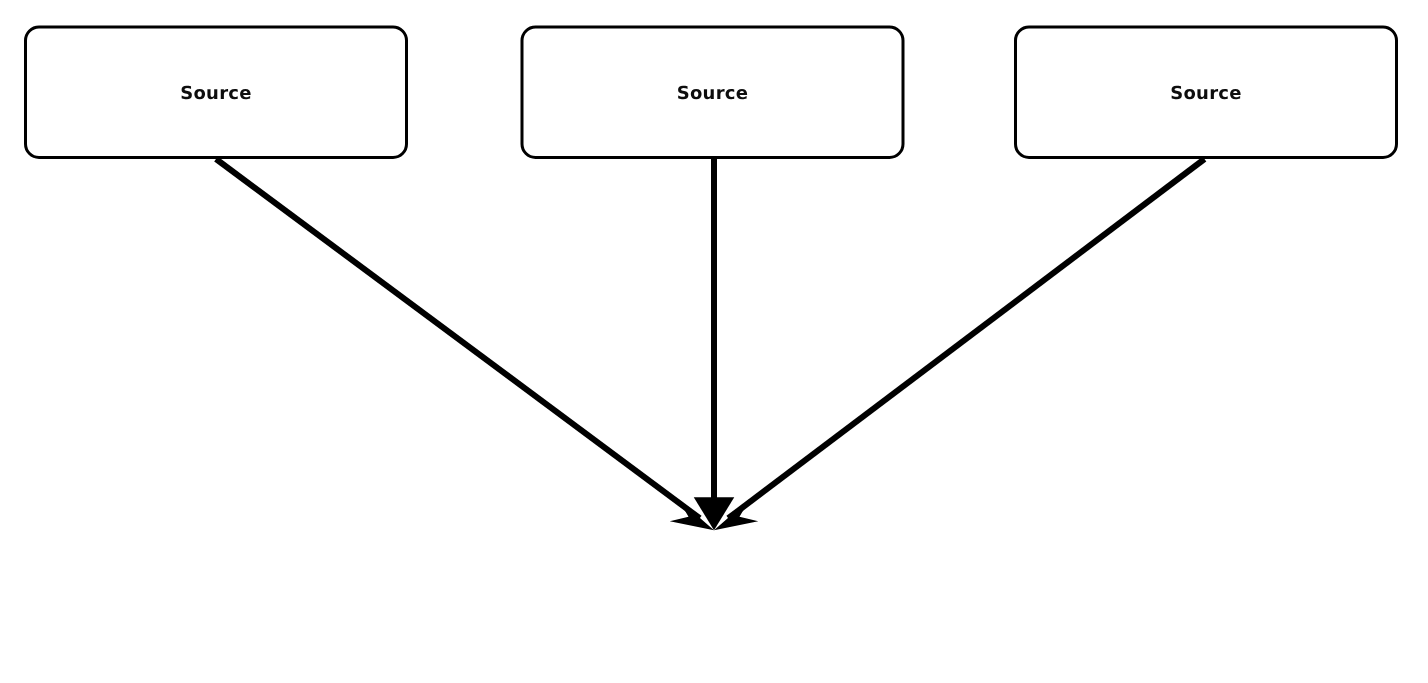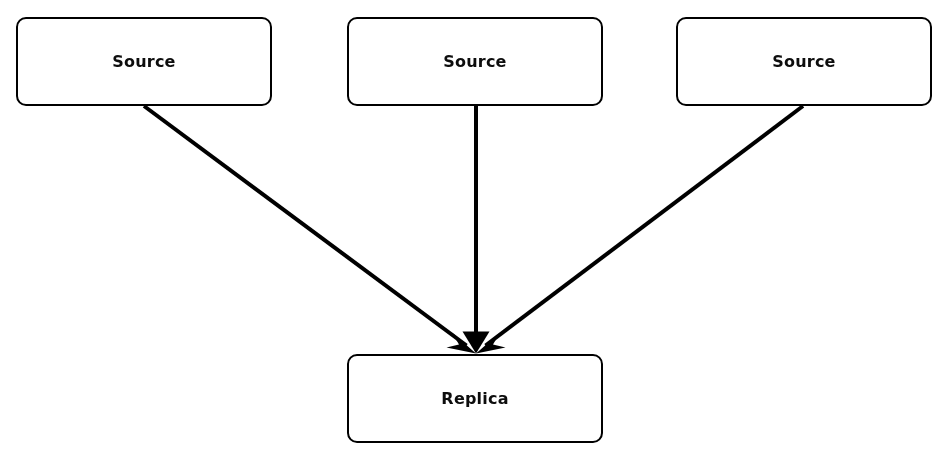--- a/index.html
+++ b/index.html
@@ -31,21 +31,21 @@
     box-sizing: border-box;
     background: #ffffff;
     border: 2px solid #000000;
     border-radius: 10px;
     display: flex;
     align-items: center;
     justify-content: center;
     z-index: 2;
   }
   .node-label {
-    font-size: 16px;
+    font-size: 12px;
     font-weight: bold;
     color: #0d0d0d;
     letter-spacing: 0.2px;
     line-height: 1;
     text-align: center;
     white-space: nowrap;
   }
   #node-source-1 { left: 16px;  top: 17px;  width: 256px; height: 89px; }
   #node-source-2 { left: 347px; top: 17px;  width: 256px; height: 89px; }
   #node-source-3 { left: 676px; top: 17px;  width: 256px; height: 89px; }
@@ -79,17 +79,14 @@
   </div>
 
   <div class="node" id="node-source-2">
     <span class="node-label">Source</span>
   </div>
 
   <div class="node" id="node-source-3">
     <span class="node-label">Source</span>
   </div>
 
-  <div class="node" id="node-replica">
-    <span class="node-label">Replica</span>
-  </div>
 
 </div>
 
 </body></html>

